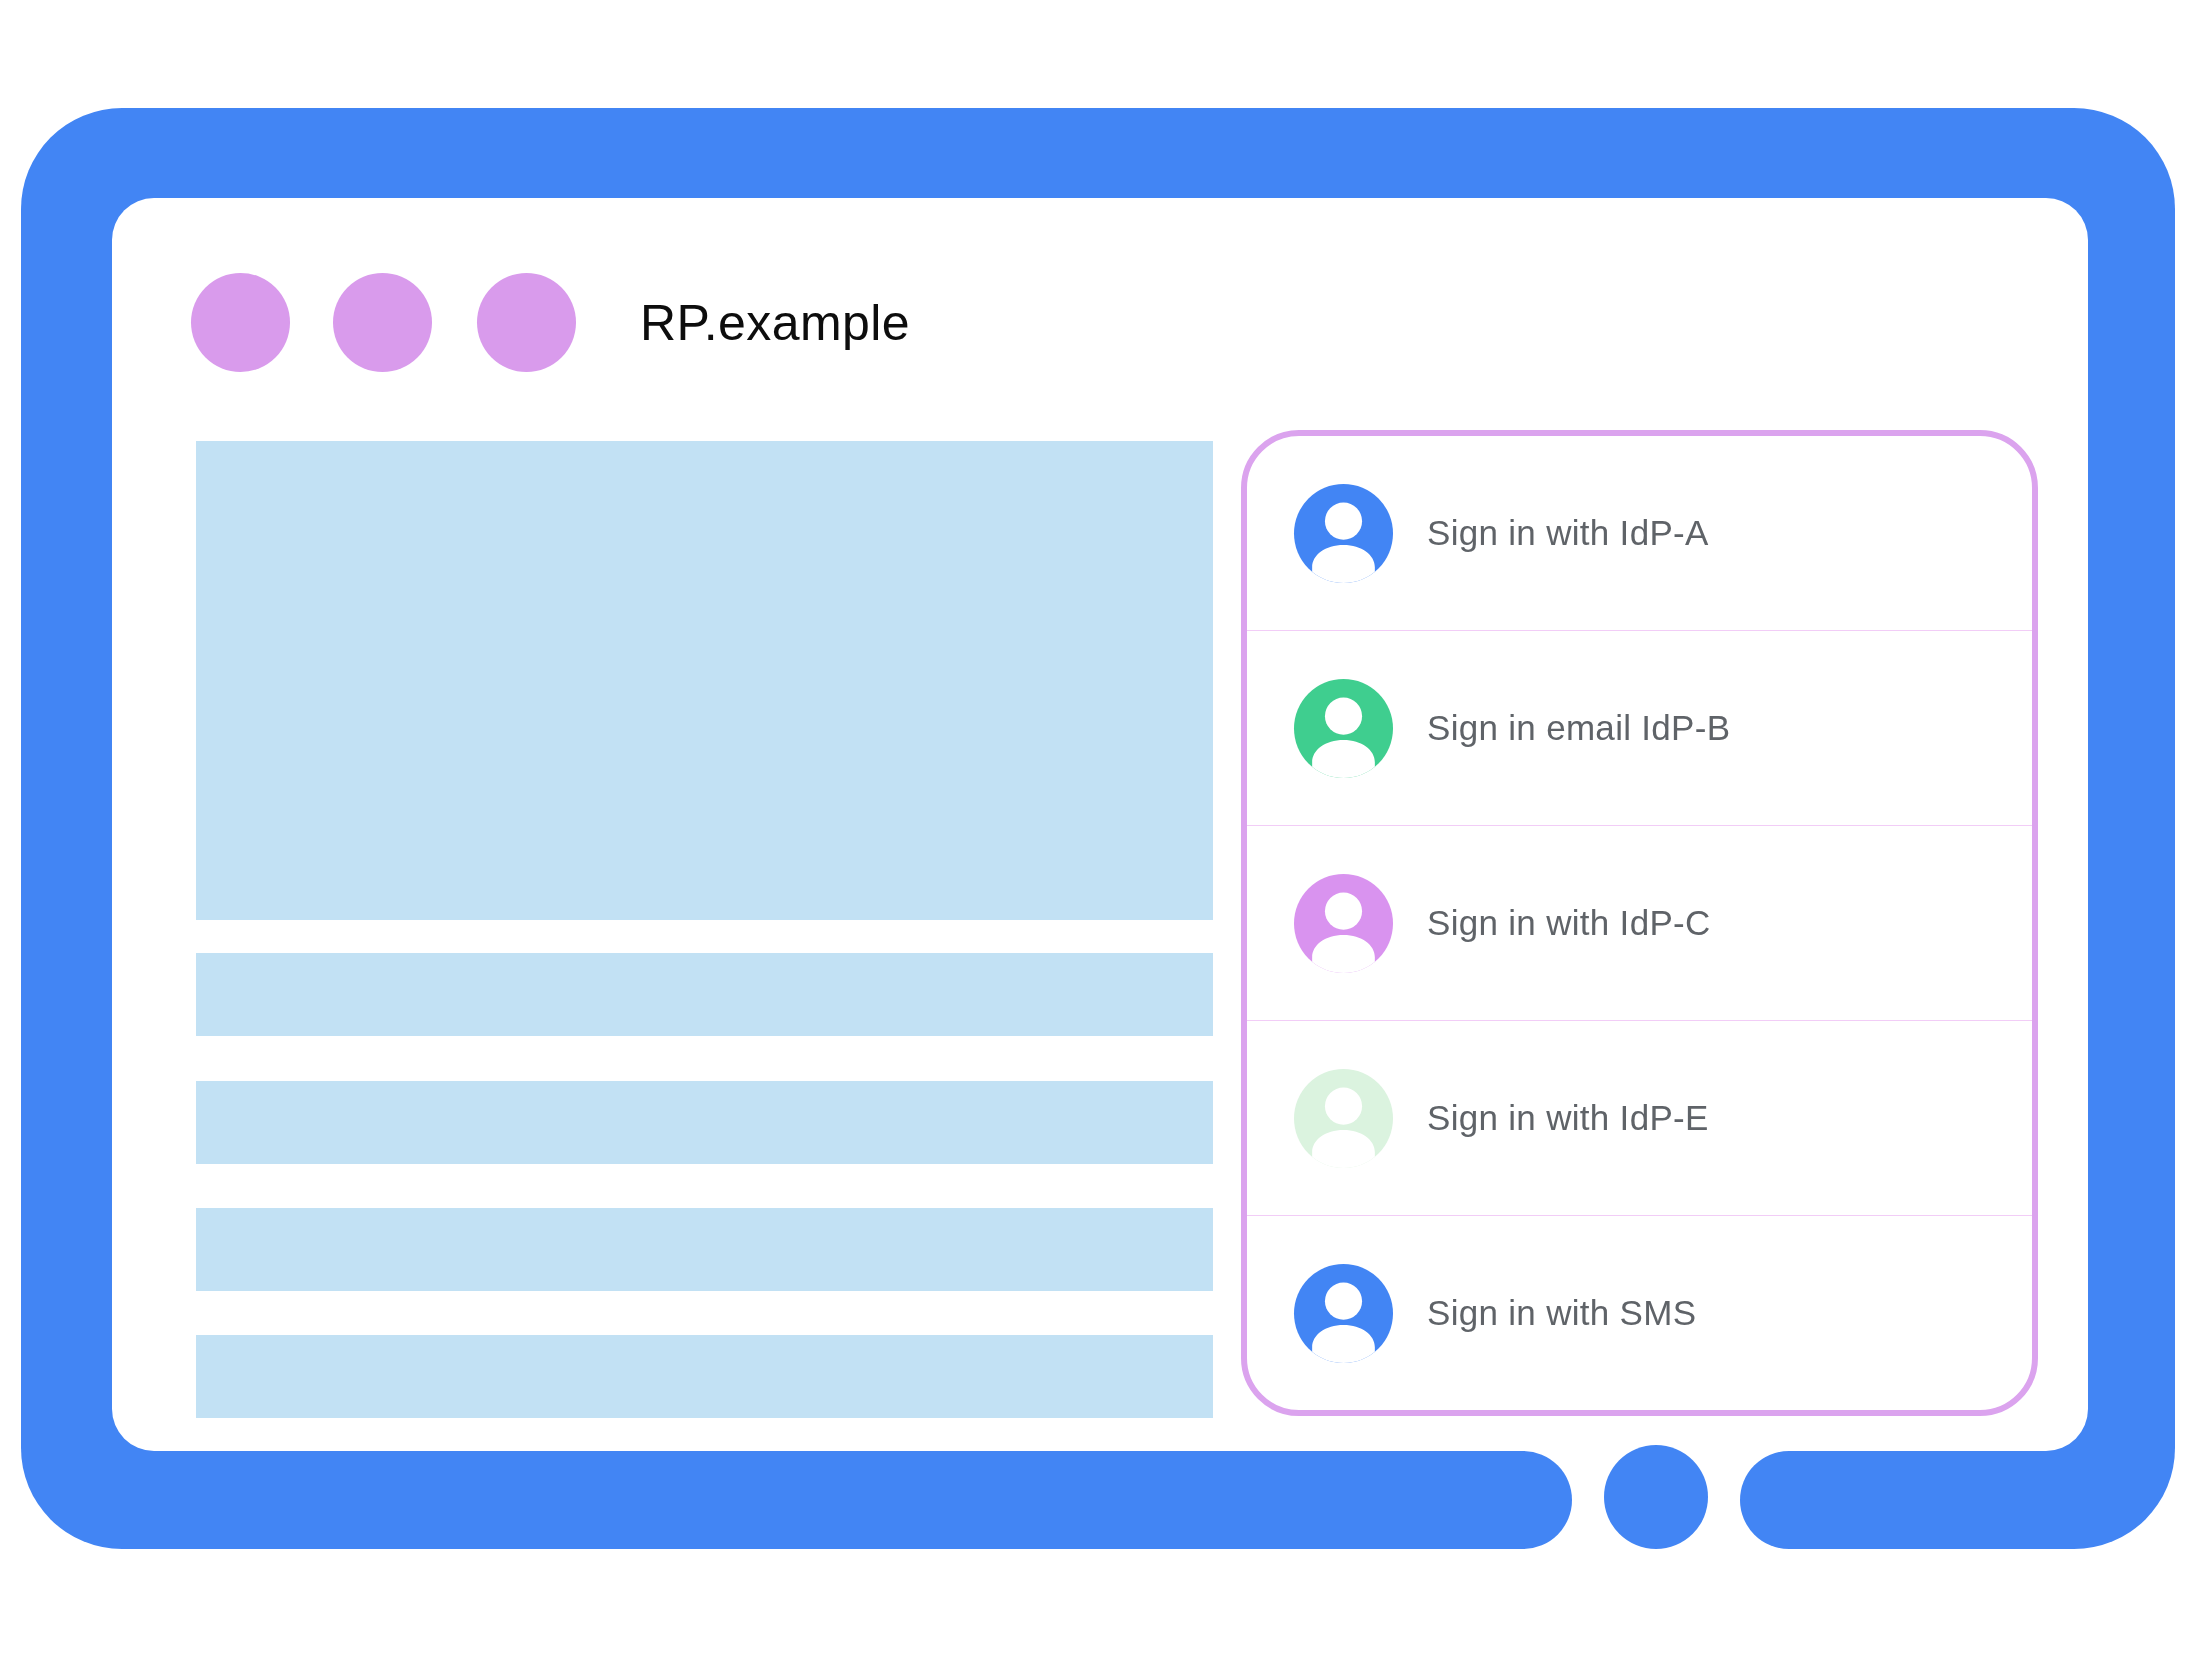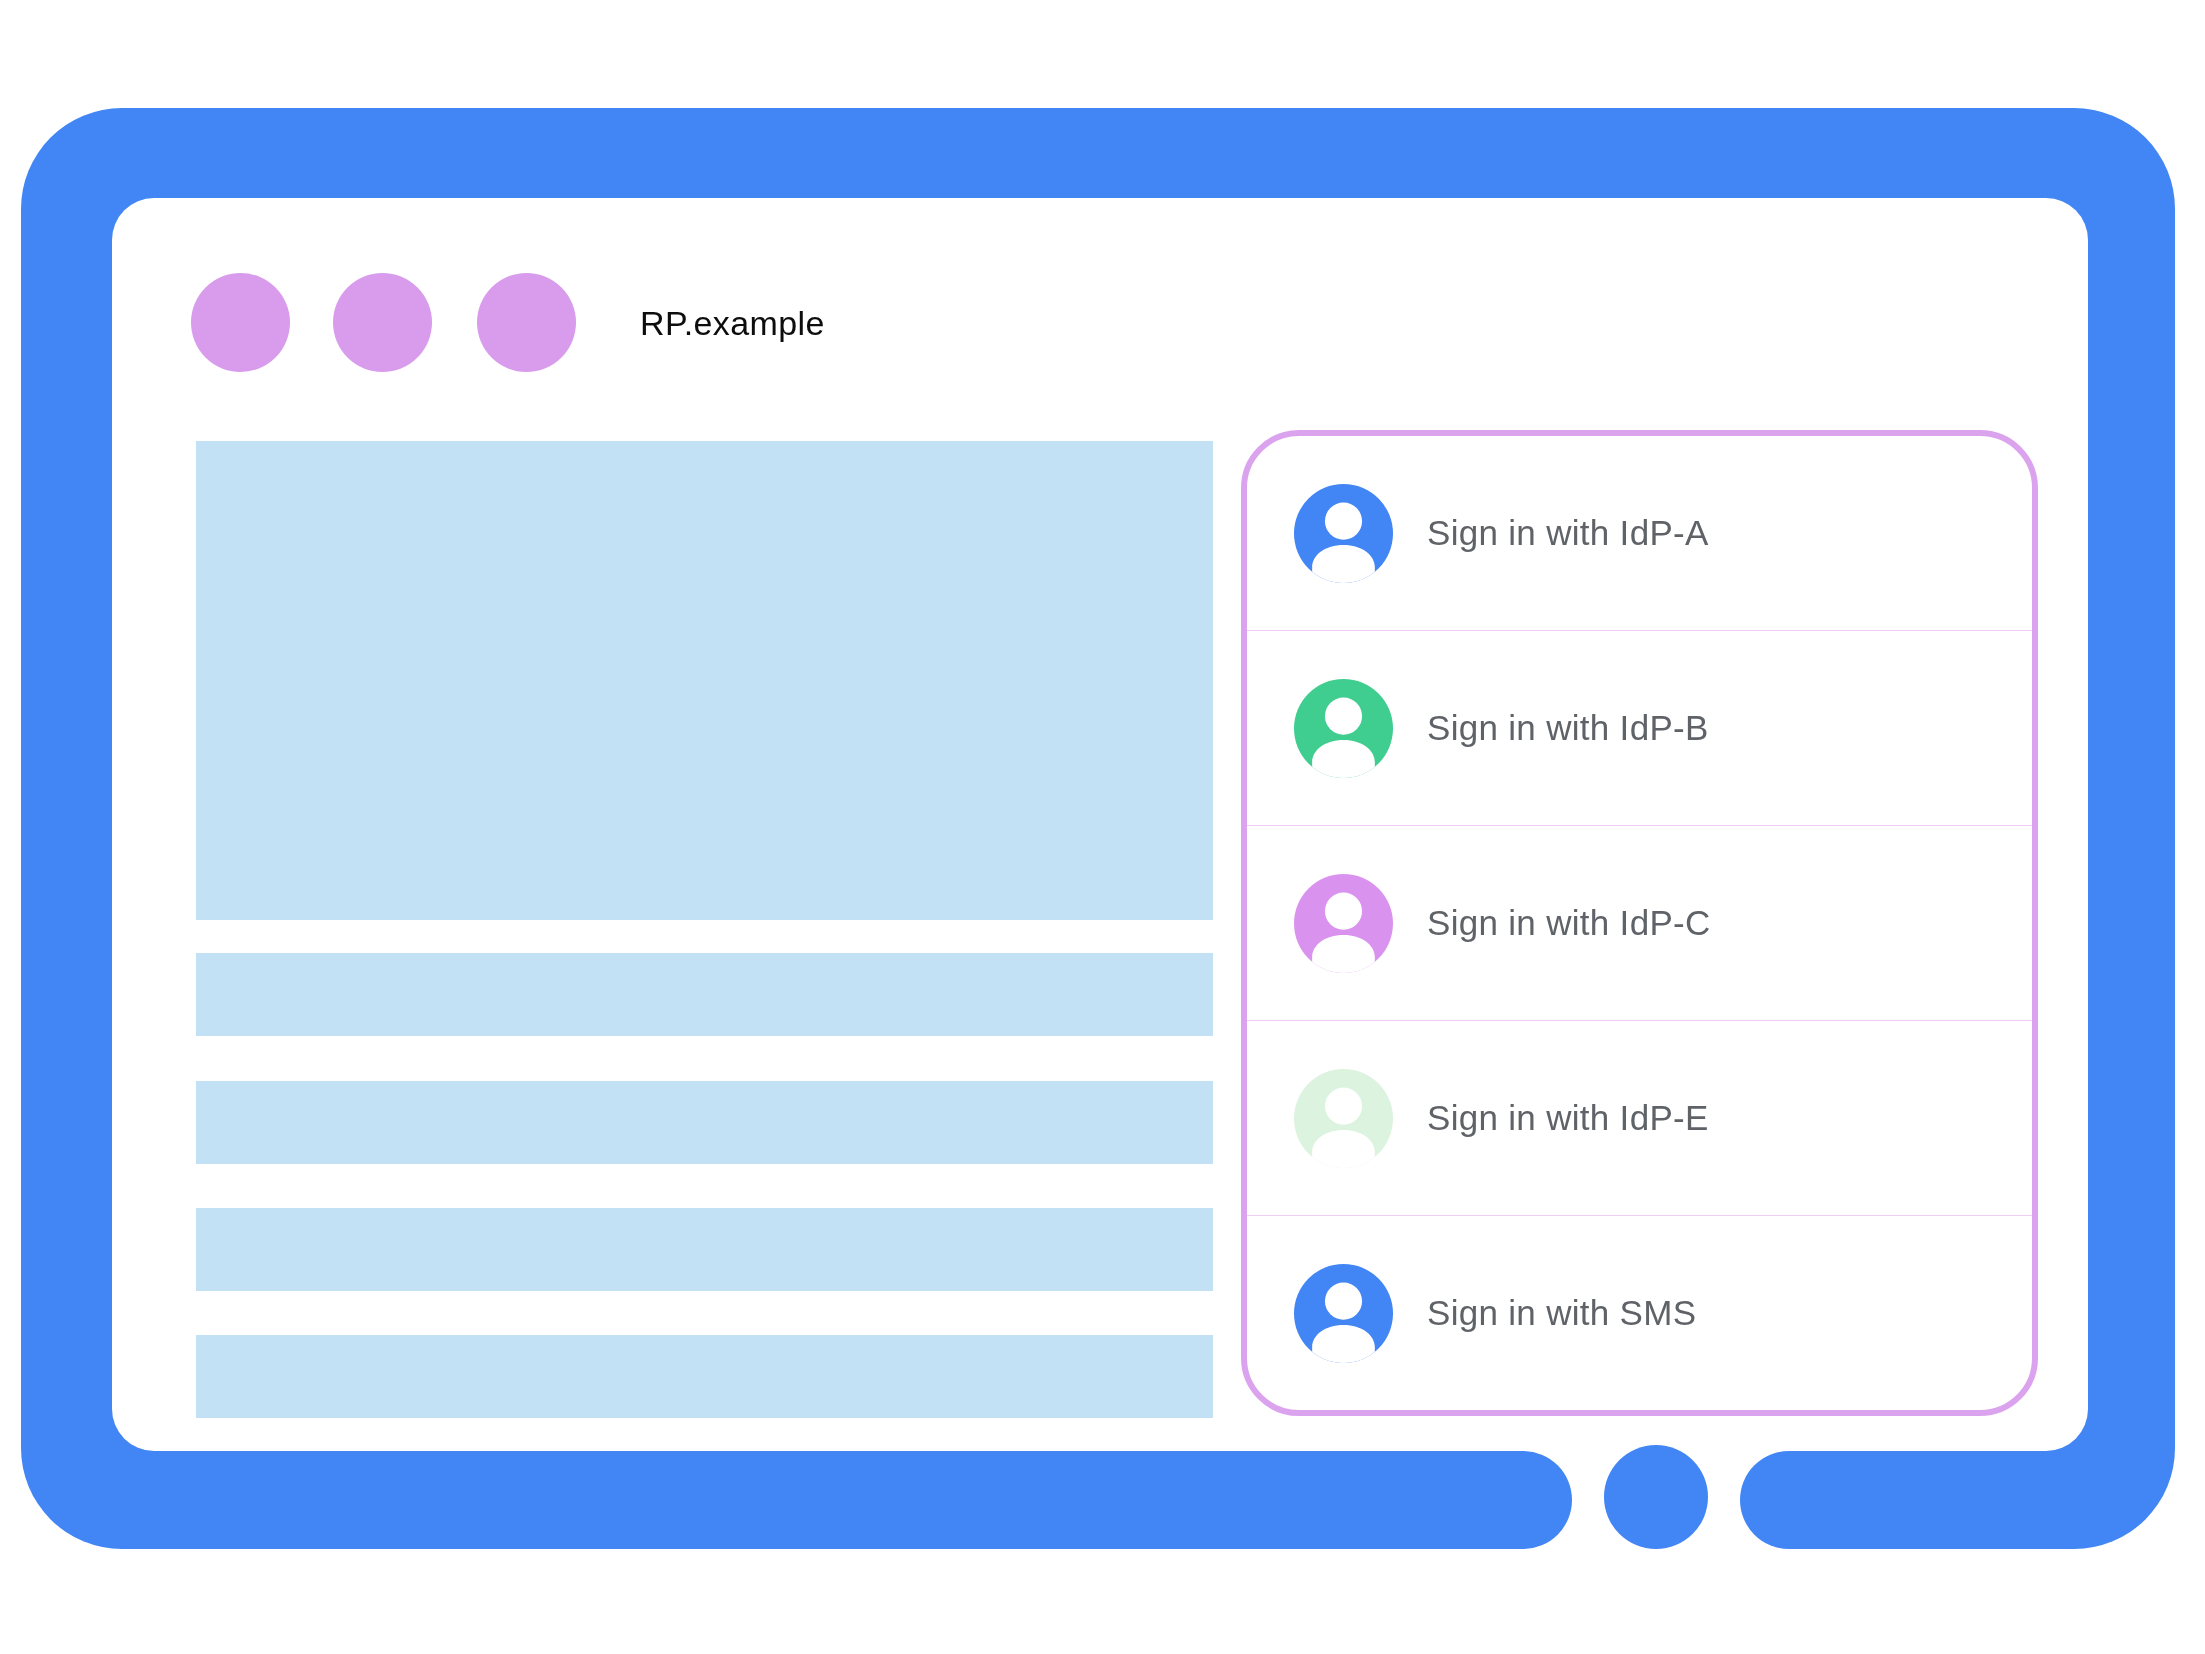--- a/index.html
+++ b/index.html
@@ -25,21 +25,21 @@
   .cap.right{left:1719px;width:148px;border-radius:49px 0 0 49px;}
   .home-btn{
     position:absolute;left:1583px;top:1337px;width:104px;height:104px;
     border-radius:50%;background:#4285F4;cursor:pointer;
   }
   
   .dot{position:absolute;top:273px;width:99px;height:99px;border-radius:50%;}
   .dot.d1{left:191px;} .dot.d2{left:333px;} .dot.d3{left:477px;}
   .win-title{
     position:absolute;left:640px;top:295px;height:56px;line-height:56px;
-    font-size:34px;color:#0d0d0d;letter-spacing:0.4px;white-space:nowrap;
+    font-size:50px;color:#0d0d0d;letter-spacing:0.4px;white-space:nowrap;
   }
   
   .ph{position:absolute;left:196px;width:1017px;background:#C2E1F4;}
   .ph.hero{top:441px;height:479px;}
   .ph.l1{top:953px;height:83px;}
   .ph.l2{top:1081px;height:83px;}
   .ph.l3{top:1208px;height:83px;}
   .ph.l4{top:1335px;height:83px;}
   
   .panel{
@@ -96,21 +96,21 @@
       <div class="row-label">Sign in with IdP-A</div>
     </div>
 
     <div class="row">
       <div class="avatar" style="background: rgb(63, 206, 143);">
         <svg viewBox="0 0 24 24">
             <circle cx="12" cy="9" r="4.5" fill="#ffffff"></circle>
             <path d="M12 14.8c-4.4 0-7.6 2.4-7.6 5.4V24h15.2v-3.8c0-3-3.2-5.4-7.6-5.4z" fill="#ffffff"></path>
           </svg>
       </div>
-      <div class="row-label">Sign in with IdP-B</div>
+      <div class="row-label">Sign in email IdP-B</div>
     </div>
 
     <div class="row">
       <div class="avatar" style="background: rgb(217, 147, 239);">
         <svg viewBox="0 0 24 24">
             <circle cx="12" cy="9" r="4.5" fill="#ffffff"></circle>
             <path d="M12 14.8c-4.4 0-7.6 2.4-7.6 5.4V24h15.2v-3.8c0-3-3.2-5.4-7.6-5.4z" fill="#ffffff"></path>
           </svg>
       </div>
       <div class="row-label">Sign in with IdP-C</div>

